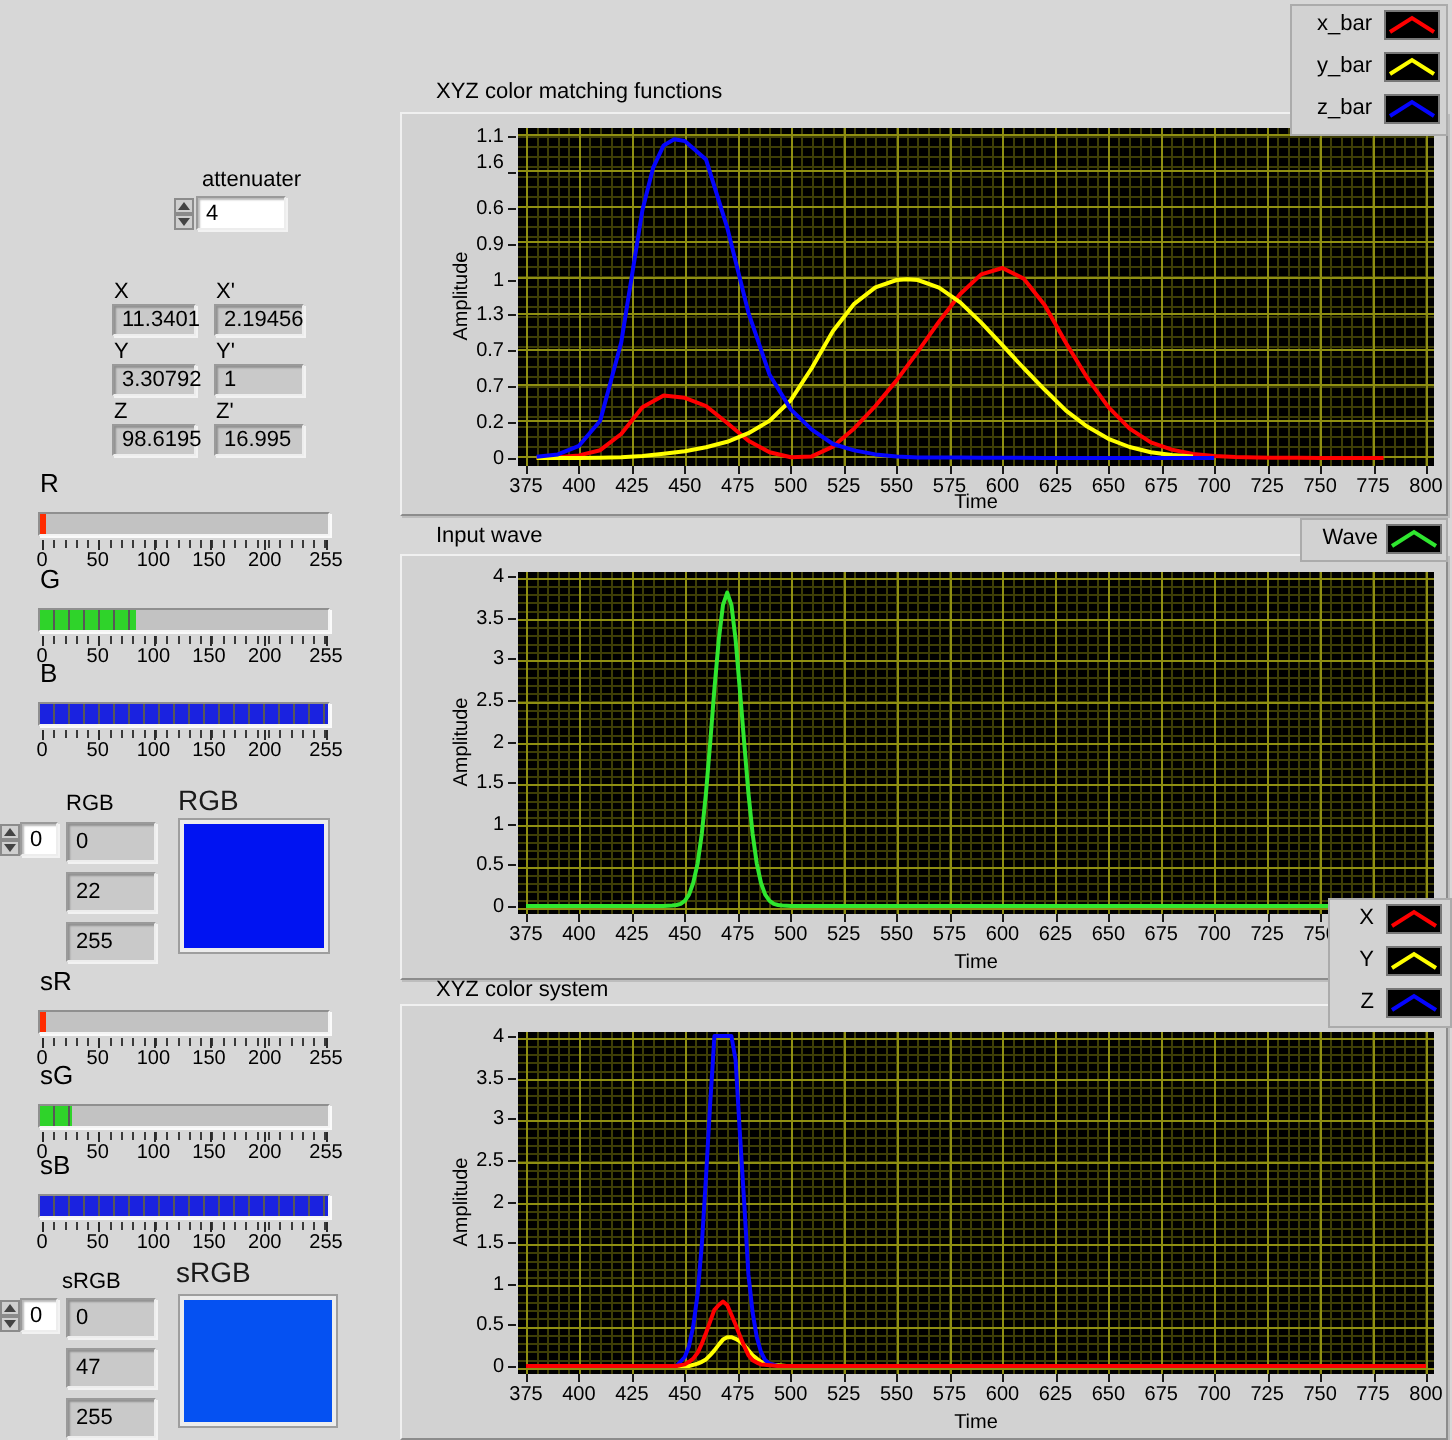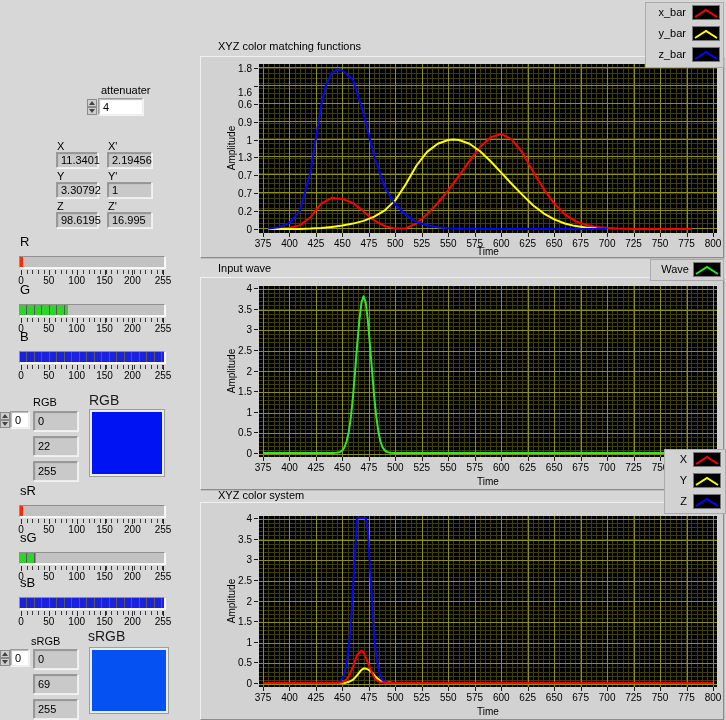--- a/index.html
+++ b/index.html
@@ -219,21 +219,21 @@
     <div class="spin-btn">
         <div class="tri-up"></div>
       </div>
     <div class="spin-btn">
         <div class="tri-dn"></div>
       </div>
   </div>
   <div class="numbox white" style="left:10px;top:649px;width:19px;height:17px">0</div>
   <div class="lbl" style="left:31px;top:635px">sRGB</div>
   <div class="numbox" style="left:33px;top:649px;width:45px;height:20px">0</div>
-  <div class="numbox" style="left:33px;top:674px;width:45px;height:20px">69</div>
+  <div class="numbox" style="left:33px;top:674px;width:45px;height:20px">47</div>
   <div class="numbox" style="left:33px;top:699px;width:45px;height:20px">255</div>
   <div class="biglbl" style="left:88px;top:628px">sRGB</div>
   <div class="colorbox" style="left: 90px; top: 648px; width: 78px; height: 65px; background-color: rgb(5, 81, 242);"></div>
 
   <div class="gtitle" style="left:218px;top:40px">XYZ color matching functions</div>
   <div class="gwrap" style="left:200px;top:56px;width:524px;height:202px">
     <div class="plot" style="left: 58px; top: 7px; width: 458px; height: 169px; background-image: repeating-linear-gradient(90deg, transparent 0px, transparent 4px, rgb(143, 143, 18) 4px, rgb(143, 143, 18) 5px, transparent 5px, transparent 26.47px), repeating-linear-gradient(0deg, transparent 0px, transparent 4px, rgb(143, 143, 18) 4px, rgb(143, 143, 18) 5px, transparent 5px, transparent 17.89px), repeating-linear-gradient(90deg, transparent 0px, transparent 4px, rgb(62, 62, 6) 4px, rgb(62, 62, 6) 5px, transparent 5px, transparent 5.29px), repeating-linear-gradient(0deg, transparent 0px, transparent 4px, rgb(62, 62, 6) 4px, rgb(62, 62, 6) 5px, transparent 5px, transparent 4.47px);">
       <svg width="458" height="169">
           <polyline points="9.3,164.9 19.9,164.6 30.5,163.7 41.1,161.1 51.6,153.0 62.2,139.6 72.8,133.8 83.4,134.9 94.0,139.0 104.6,147.5 115.2,156.4 125.8,162.1 136.4,164.6 146.9,164.2 157.5,159.3 168.1,150.2 178.7,139.0 189.3,126.2 199.9,111.8 210.5,96.8 221.1,83.0 231.6,73.2 242.2,70.0 252.8,75.3 263.4,88.6 274.0,107.5 284.6,124.9 295.2,139.6 305.8,150.3 316.4,157.2 326.9,160.8 337.5,163.0 348.1,164.0 358.7,164.5 369.3,164.7 379.9,164.9 390.5,164.9 401.1,165.0 411.6,165.0 422.2,165.0 432.8,165.0" fill="none" stroke="#ff0000" stroke-width="2" stroke-linejoin="round"></polyline>
           <polyline points="9.3,165.0 19.9,165.0 30.5,165.0 41.1,164.9 51.6,164.6 62.2,164.0 72.8,162.9 83.4,161.6 94.0,159.6 104.6,156.9 115.2,152.6 125.8,146.4 136.4,136.1 146.9,120.0 157.5,101.5 168.1,87.9 178.7,79.7 189.3,76.0 194.6,75.6 199.9,76.0 210.5,79.8 221.1,87.2 231.6,97.3 242.2,108.6 252.8,120.0 263.4,130.9 274.0,141.3 284.6,149.3 295.2,155.4 305.8,159.5 316.4,162.1 326.9,163.5 337.5,164.3" fill="none" stroke="#ffff00" stroke-width="2" stroke-linejoin="round"></polyline>
@@ -288,23 +288,23 @@
       <div class="tickl-y" style="left: 21px; top: 113.333px;">0.7</div>
       <div class="tickm-y" style="left: 53px; top: 100.444px;"></div>
       <div class="tickl-y" style="left: 21px; top: 95.4444px;">1.3</div>
       <div class="tickm-y" style="left: 53px; top: 82.5556px;"></div>
       <div class="tickl-y" style="left: 21px; top: 77.5556px;">1</div>
       <div class="tickm-y" style="left: 53px; top: 64.6667px;"></div>
       <div class="tickl-y" style="left: 21px; top: 59.6667px;">0.9</div>
       <div class="tickm-y" style="left: 53px; top: 46.7778px;"></div>
       <div class="tickl-y" style="left: 21px; top: 41.7778px;">0.6</div>
       <div class="tickm-y" style="left: 53px; top: 28.8889px;"></div>
-      <div class="tickl-y" style="left: 21px; top: 30px;">1.6</div>
+      <div class="tickl-y" style="left: 21px; top: 19px;">1.6</div>
       <div class="tickm-y" style="left: 53px; top: 11px;"></div>
-      <div class="tickl-y" style="left: 21px; top: 6px;">1.8</div>
+      <div class="tickl-y" style="left: 21px; top: 6px;">1.1</div>
     </div>
 
   <div class="gtitle" style="left:218px;top:262px">Input wave</div>
   <div class="gwrap" style="left:200px;top:277px;width:524px;height:213px">
     <div class="plot" style="left: 58px; top: 8px; width: 458px; height: 171px; background-image: repeating-linear-gradient(90deg, transparent 0px, transparent 4px, rgb(143, 143, 18) 4px, rgb(143, 143, 18) 5px, transparent 5px, transparent 26.47px), repeating-linear-gradient(0deg, transparent 0px, transparent 2px, rgb(143, 143, 18) 2px, rgb(143, 143, 18) 3px, transparent 3px, transparent 20.63px), repeating-linear-gradient(90deg, transparent 0px, transparent 4px, rgb(62, 62, 6) 4px, rgb(62, 62, 6) 5px, transparent 5px, transparent 5.29px), repeating-linear-gradient(0deg, transparent 0px, transparent 2px, rgb(62, 62, 6) 2px, rgb(62, 62, 6) 3px, transparent 3px, transparent 4.13px);">
       <svg width="458" height="171">
           <polyline points="4.0,167.0 72.8,167.0 77.1,166.8 79.2,166.5 81.3,165.9 83.4,164.4 85.5,161.3 87.6,155.5 89.8,145.8 91.9,130.9 94.0,110.5 96.1,85.3 98.2,58.5 100.4,33.8 102.5,16.4 104.6,10.3 106.7,16.4 108.8,33.8 110.9,58.5 113.1,85.3 115.2,110.5 117.3,130.9 119.4,145.8 121.5,155.5 123.6,161.3 125.8,164.4 127.9,165.9 130.0,166.5 132.1,166.8 136.4,167.0 454.0,167.0" fill="none" stroke="#2fe62f" stroke-width="2" stroke-linejoin="round"></polyline>
         </svg>
     </div>
     <div class="ylab" style="left:30px;top:93px">Amplitude</div>

